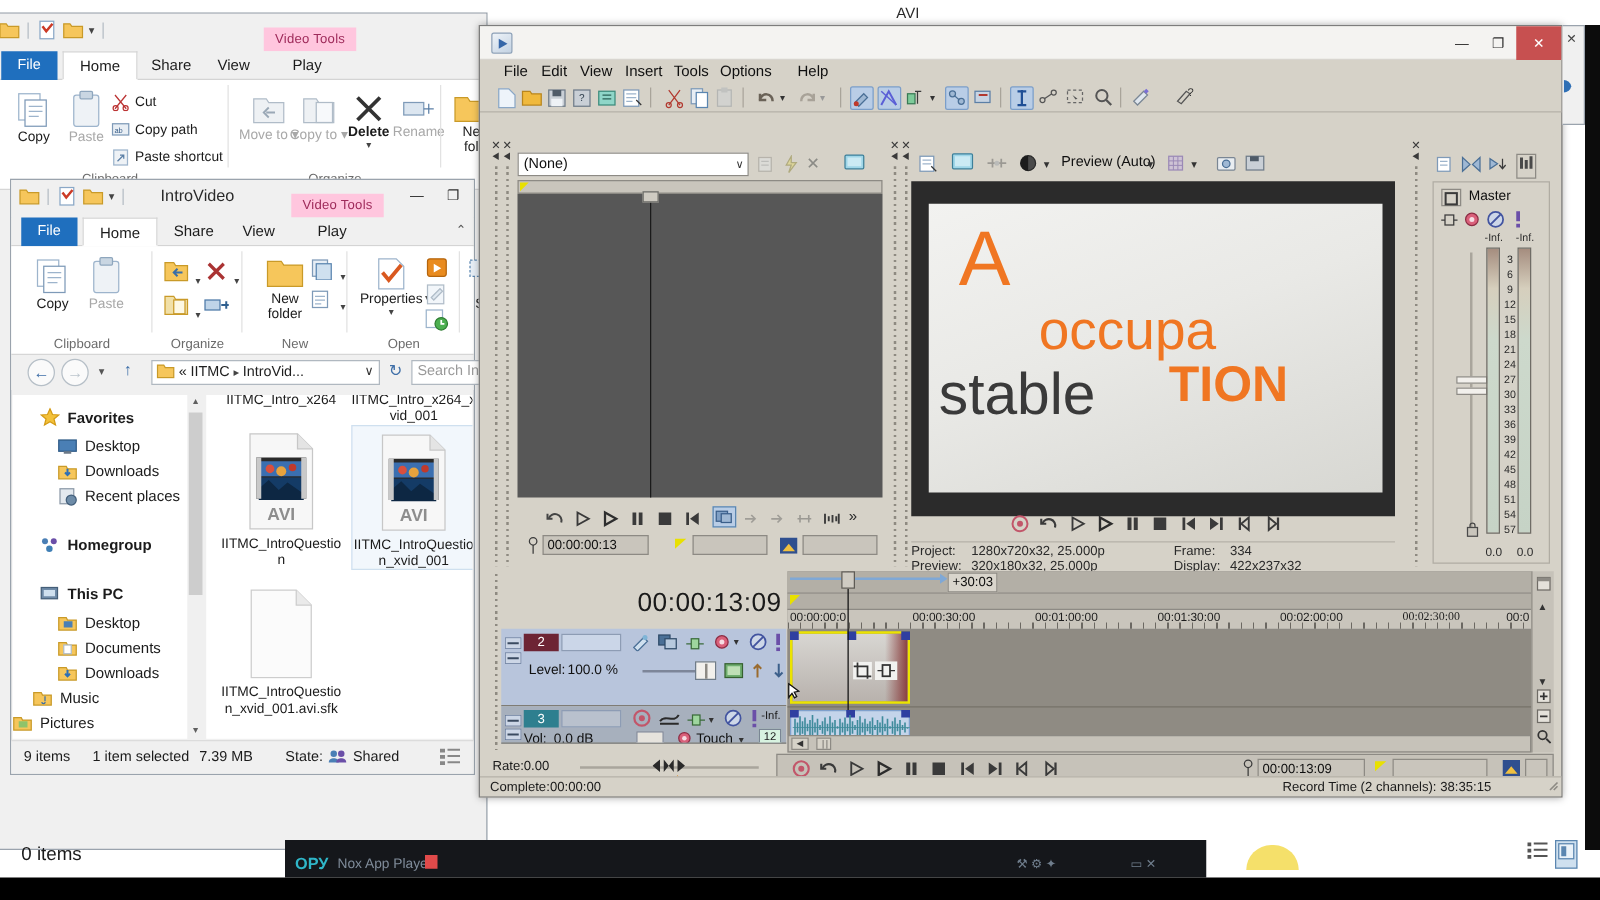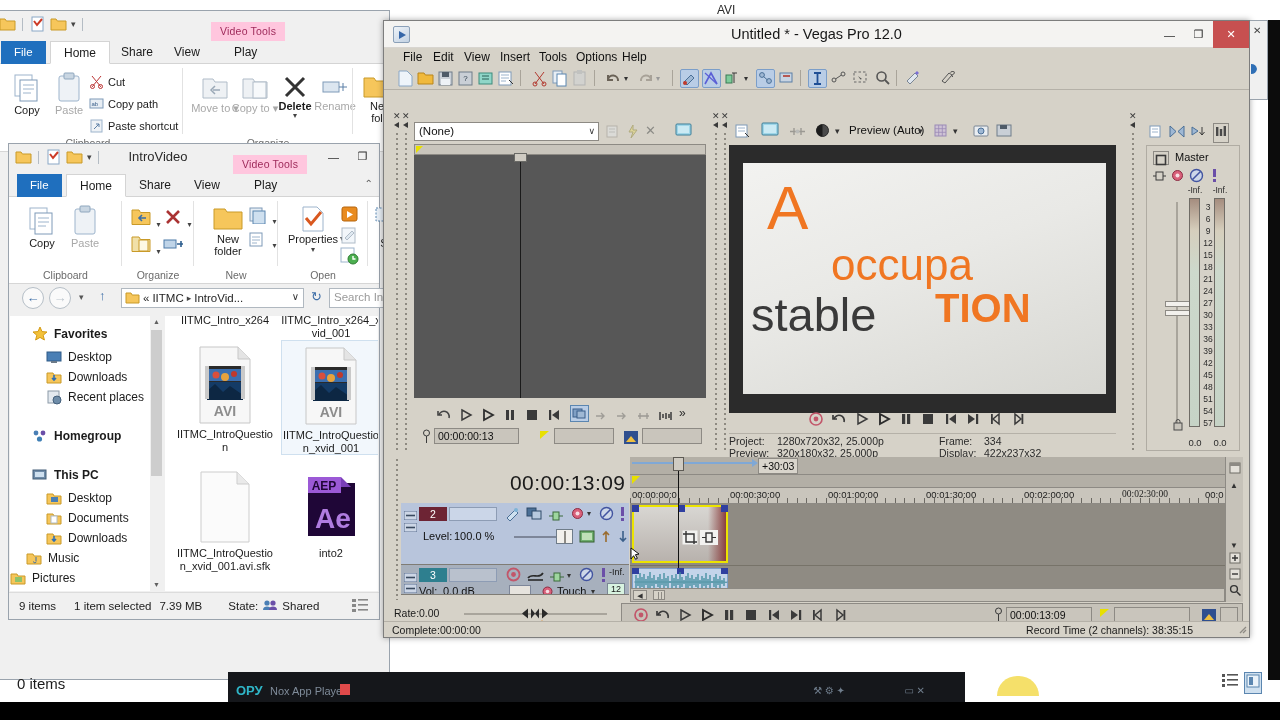--- a/index.html
+++ b/index.html
@@ -629,32 +629,20 @@
       <div class="file-tile" style="left:10px; top:155px;">
         <div class="file-ico">
           <svg width="62" height="72">
             <path d="M7 1h36l12 12v58H7z" fill="#fbfbfb" stroke="#cdcdcd"></path>
             <path d="M43 1v12h12" fill="#eaeaea" stroke="#cdcdcd"></path>
           </svg>
         </div>
         <div class="file-name">IITMC_IntroQuestion_xvid_001.avi.sfk</div>
       </div>
 
-      <div class="file-tile" style="left:116px; top:155px;">
-        <div class="file-ico">
-          <svg width="62" height="72">
-            <rect x="8" y="12" width="47" height="53" fill="#1f0637"></rect>
-            <rect x="8" y="6" width="33" height="16" fill="#9b59d6"></rect>
-            <path d="M41 6l10 10H41z" fill="#7a3fb8"></path>
-            <text x="24" y="19" font-size="12" font-weight="bold" fill="#1f0637" text-anchor="middle" font-family="Liberation Sans">AEP</text>
-            <text x="33" y="57" font-size="28" font-weight="bold" fill="#b07ce0" text-anchor="middle" font-family="Liberation Sans">Ae</text>
-          </svg>
-        </div>
-        <div class="file-name">into2</div>
-      </div>
     </div>
 
     <div class="statusbar" style="left:0; right:0; bottom:0; height:27px;">
       <span style="margin-left:10px;">9 items</span>
       <span style="margin-left:18px;">1 item selected</span>
       <span style="margin-left:8px;">7.39 MB</span>
       <span style="margin-left:26px;">State:</span>
       <span style="margin-left:4px;">
         <svg width="16" height="14">
             <circle cx="5" cy="5" r="2.6" fill="#4a7fb5"></circle>
@@ -706,36 +694,35 @@
         </svg>
     </span>
   </div>
 
   <div id="vegas">
 
     <div style="position:absolute; left:333px; top:-18px; font-size:12px; color:#2a2a2a;">AVI</div>
 
     <div class="v-titlebar">
       <div class="v-logo"></div>
-      <div class="v-title">Untitled * - Vegas Pro 12.0</div>
       <div class="v-wbtns">
         <div class="v-wbtn">—</div>
         <div class="v-wbtn">❐</div>
         <div class="v-wbtn close">✕</div>
       </div>
     </div>
 
     <div class="v-menubar">
       <div class="v-menu" style="left:13px;">File</div>
       <div class="v-menu" style="left:43px;">Edit</div>
       <div class="v-menu" style="left:74px;">View</div>
       <div class="v-menu" style="left:110px;">Insert</div>
       <div class="v-menu" style="left:149px;">Tools</div>
       <div class="v-menu" style="left:186px;">Options</div>
-      <div class="v-menu" style="left:232px;">Help</div>
+      <div class="v-menu" style="left:248px;">Help</div>
     </div>
 
     <div class="v-toolbar">
       <span class="tb-ico" style="left:12px;">
         <svg width="19" height="19">
             <path d="M3 2h8l5 5v10H3z" fill="#eef4fa" stroke="#8aa7c6"></path>
           </svg>
       </span>
       <span class="tb-ico" style="left:32px;">
         <svg width="19" height="19">

